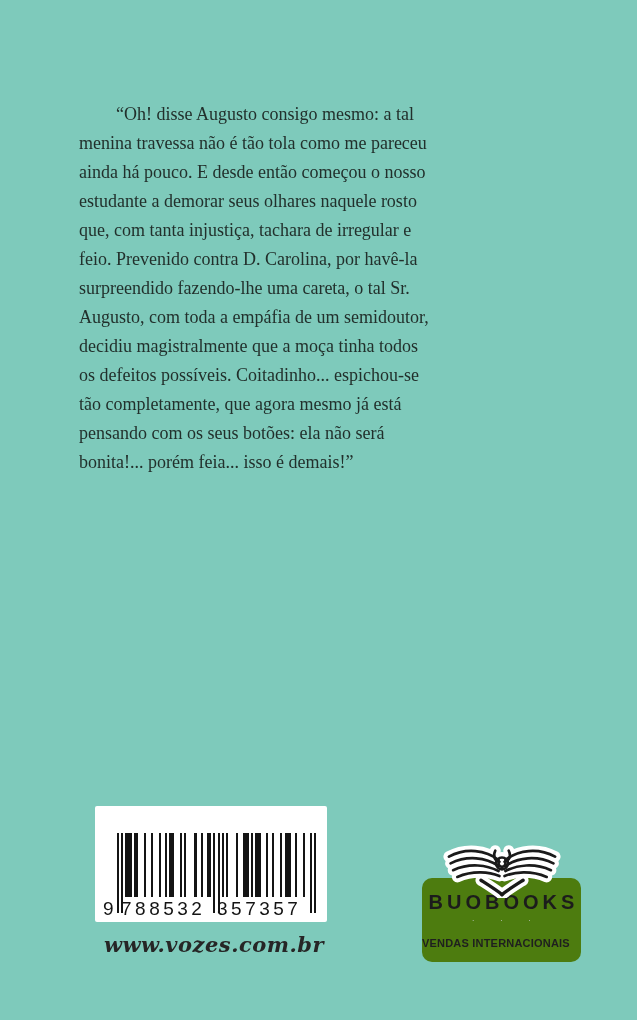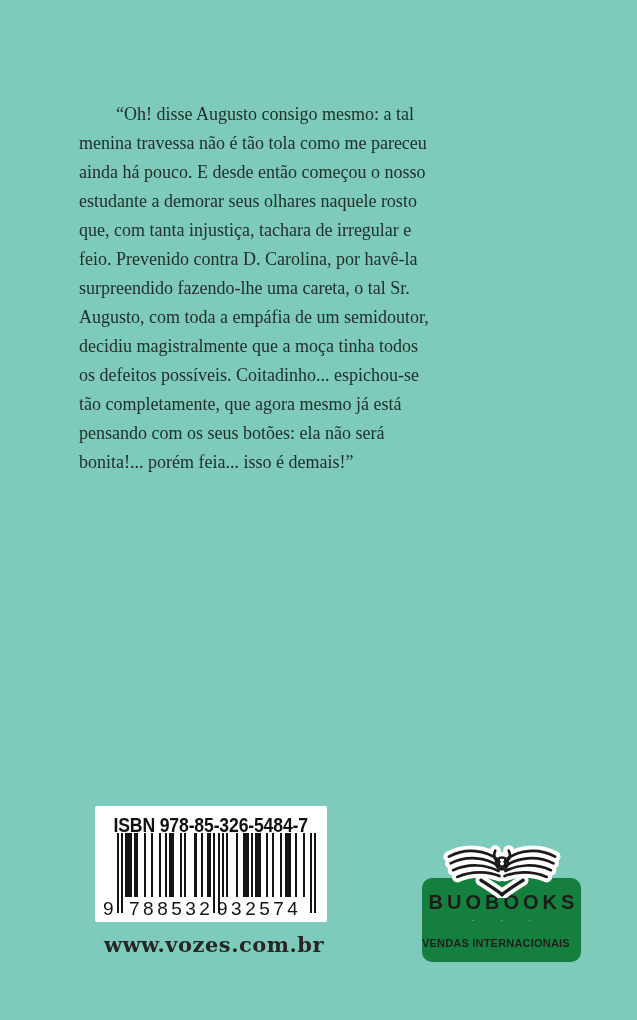--- a/index.html
+++ b/index.html
@@ -43,39 +43,39 @@
   .bc-wrap{ position:absolute; left:22px; top:27px; width:200px; }
   .bc-bars{ display:flex; align-items:flex-start; }
   .bc-module{ width:2.1px; height:64px; flex:none; }
   .bc-module.tall{ height:80px; }
   .bc-module.on{ background:#141414; }
   .bc-digits{
     position:absolute; top:65px; left:0; width:200px; height:22px;
     font-size:19px; color:#141414;
   }
   .d-first{ position:absolute; left:-14px; top:0; }
-  .d-left { position:absolute; left:12px;  top:0; letter-spacing:3.5px; }
+  .d-left { position:absolute; left:4px;  top:0; letter-spacing:3.5px; }
   .d-right{ position:absolute; left:100px;top:0; letter-spacing:3.5px; }
 
   
   .website{
     position:absolute;
     left:102px;top:932px;width:224px;
     text-align:center;
     font-family:"DejaVu Serif","Liberation Serif",serif;
-    font-weight:600;
+    font-style:italic;font-weight:600;
     font-size:21px;letter-spacing:.5px;
     color:#262626;
   }
 
   
   .dist-card{
     position:absolute;
     left:422px;top:878px;width:159px;height:84px;
-    background:#15803d;
+    background:#4d7c0f;
     border-radius:10px;
   }
   .owl{
     position:absolute;
     top:-34px;left:50%;
     transform:translateX(-50%);
     width:118px;height:54px;
   }
   .owl svg{ display:block; width:100%; height:100%; }
   .dist-name{
@@ -110,23 +110,20 @@
 feio. Prevenido contra D. Carolina, por havê-la
 surpreendido fazendo-lhe uma careta, o tal Sr.
 Augusto, com toda a empáfia de um semidoutor,
 decidiu magistralmente que a moça tinha todos
 os defeitos possíveis. Coitadinho... espichou-se
 tão completamente, que agora mesmo já está
 pensando com os seus botões: ela não será
 bonita!... porém feia... isso é demais!”</p>
 
 <div class="barcode-box">
-  <div class="isbn-row">
-    <span class="isbn-label">ISBN 978-85-326-5484-7</span>
-  </div>
   <div class="bc-wrap">
     <div class="bc-bars">
         <span class="bc-module on tall"></span>
         <span class="bc-module tall"></span>
         <span class="bc-module on tall"></span>
         <span class="bc-module"></span>
         <span class="bc-module on"></span>
         <span class="bc-module on"></span>
         <span class="bc-module on"></span>
         <span class="bc-module"></span>
@@ -214,21 +211,21 @@
         <span class="bc-module on"></span>
         <span class="bc-module"></span>
         <span class="bc-module"></span>
         <span class="bc-module on tall"></span>
         <span class="bc-module tall"></span>
         <span class="bc-module on tall"></span>
       </div>
     <div class="bc-digits">
       <span class="d-first">9</span>
       <span class="d-left">788532</span>
-      <span class="d-right">932574</span>
+      <span class="d-right">357357</span>
     </div>
   </div>
 </div>
 
 <div class="website">www.vozes.com.br</div>
 
 <div class="dist-card">
   <div class="owl">
     <svg viewBox="0 0 140 64" xmlns="http://www.w3.org/2000/svg" aria-hidden="true">
 

